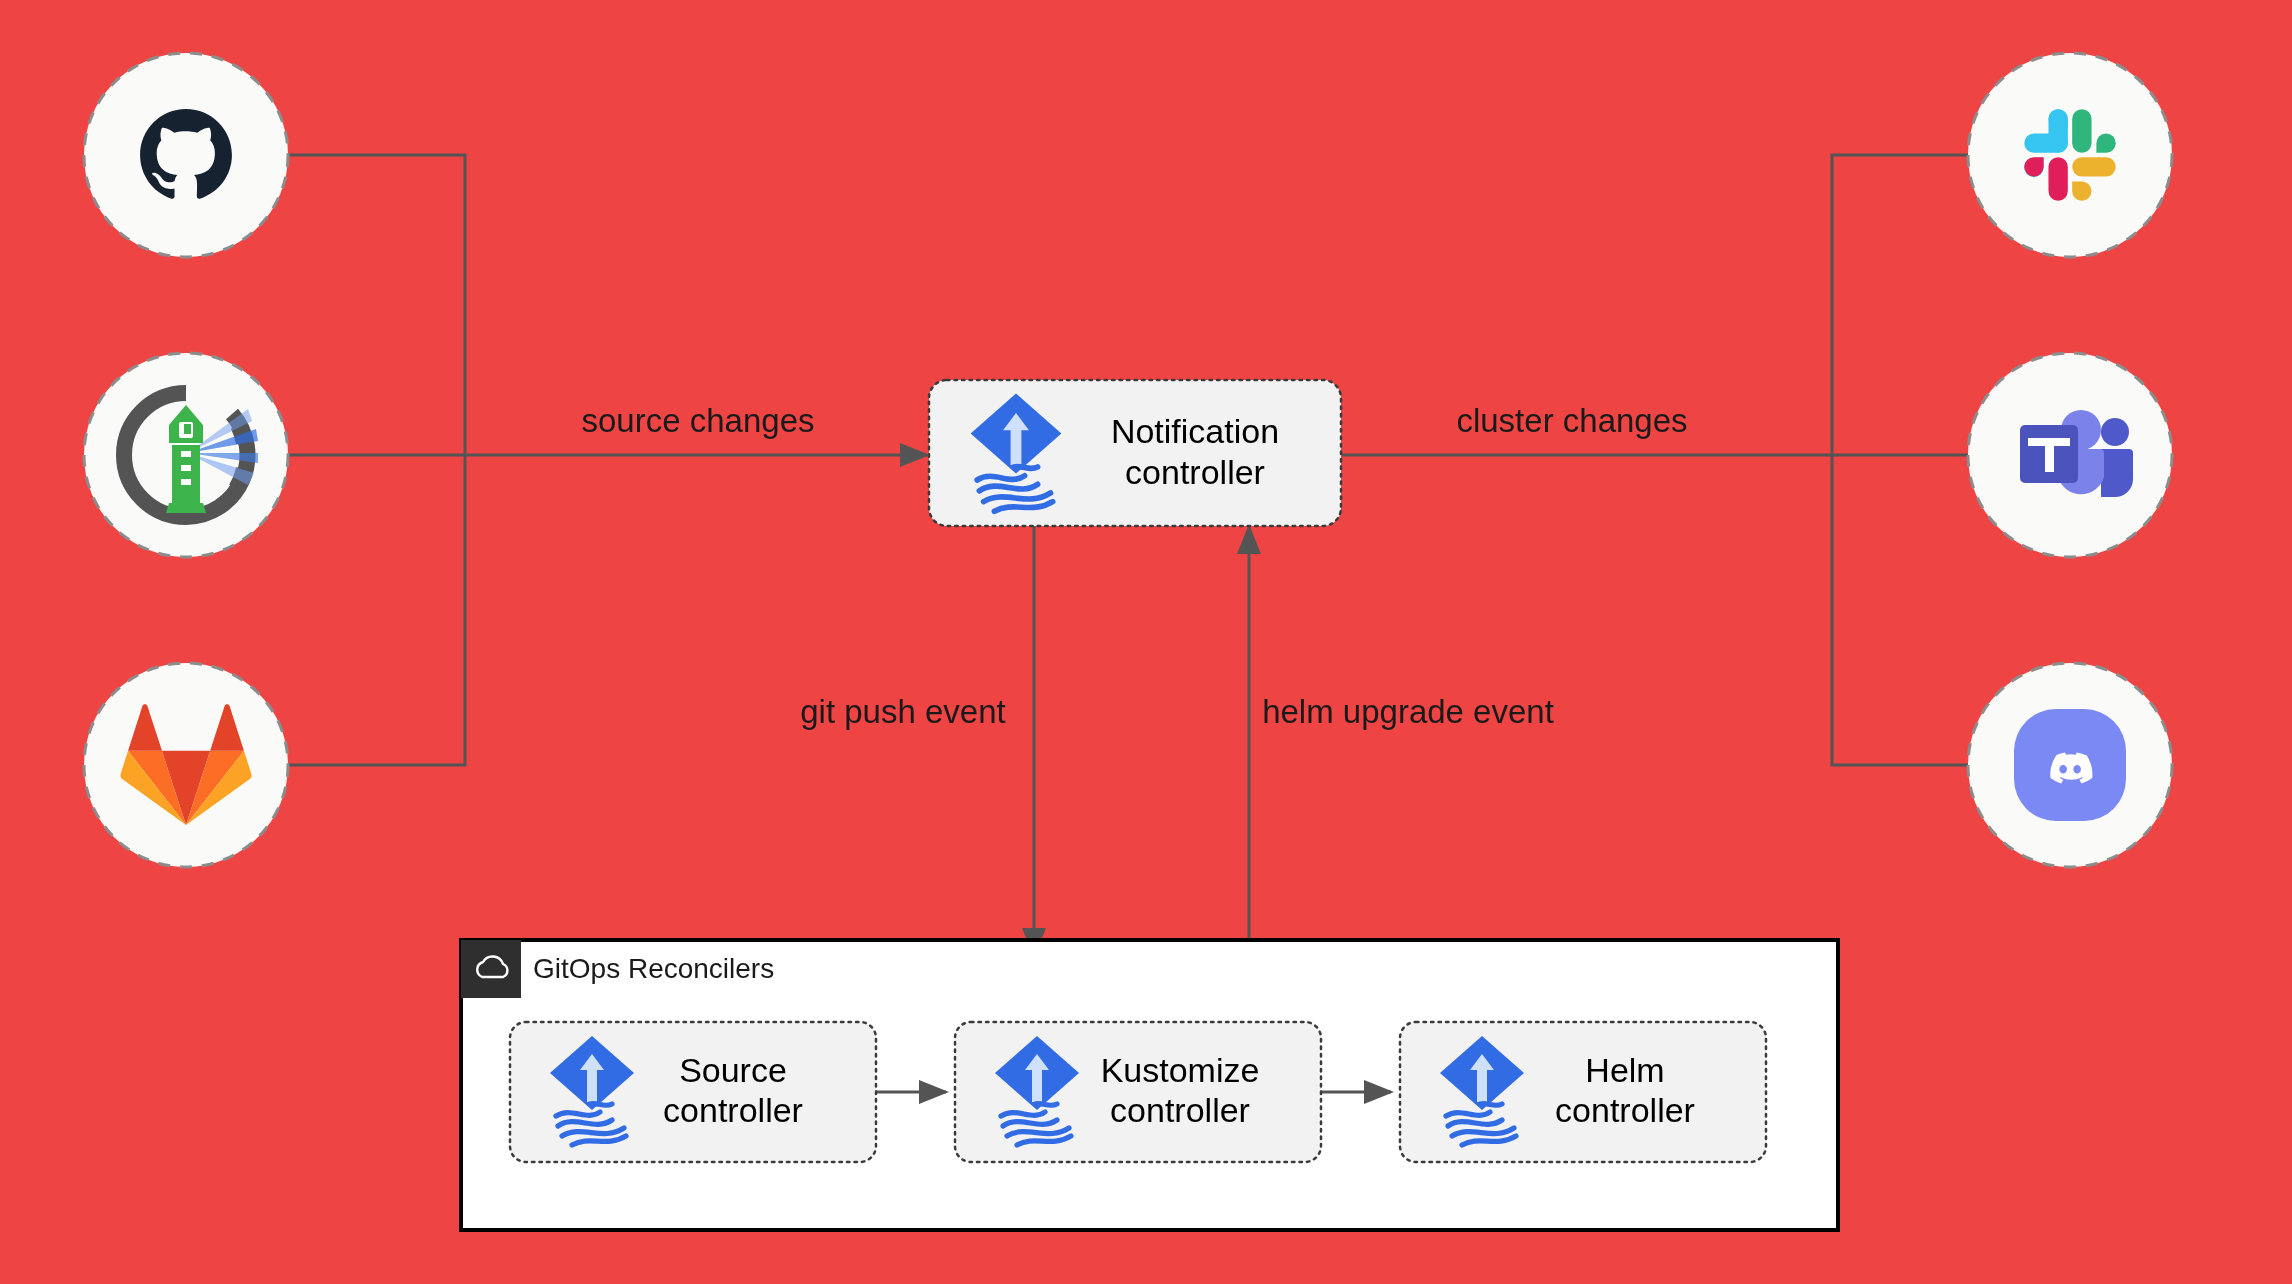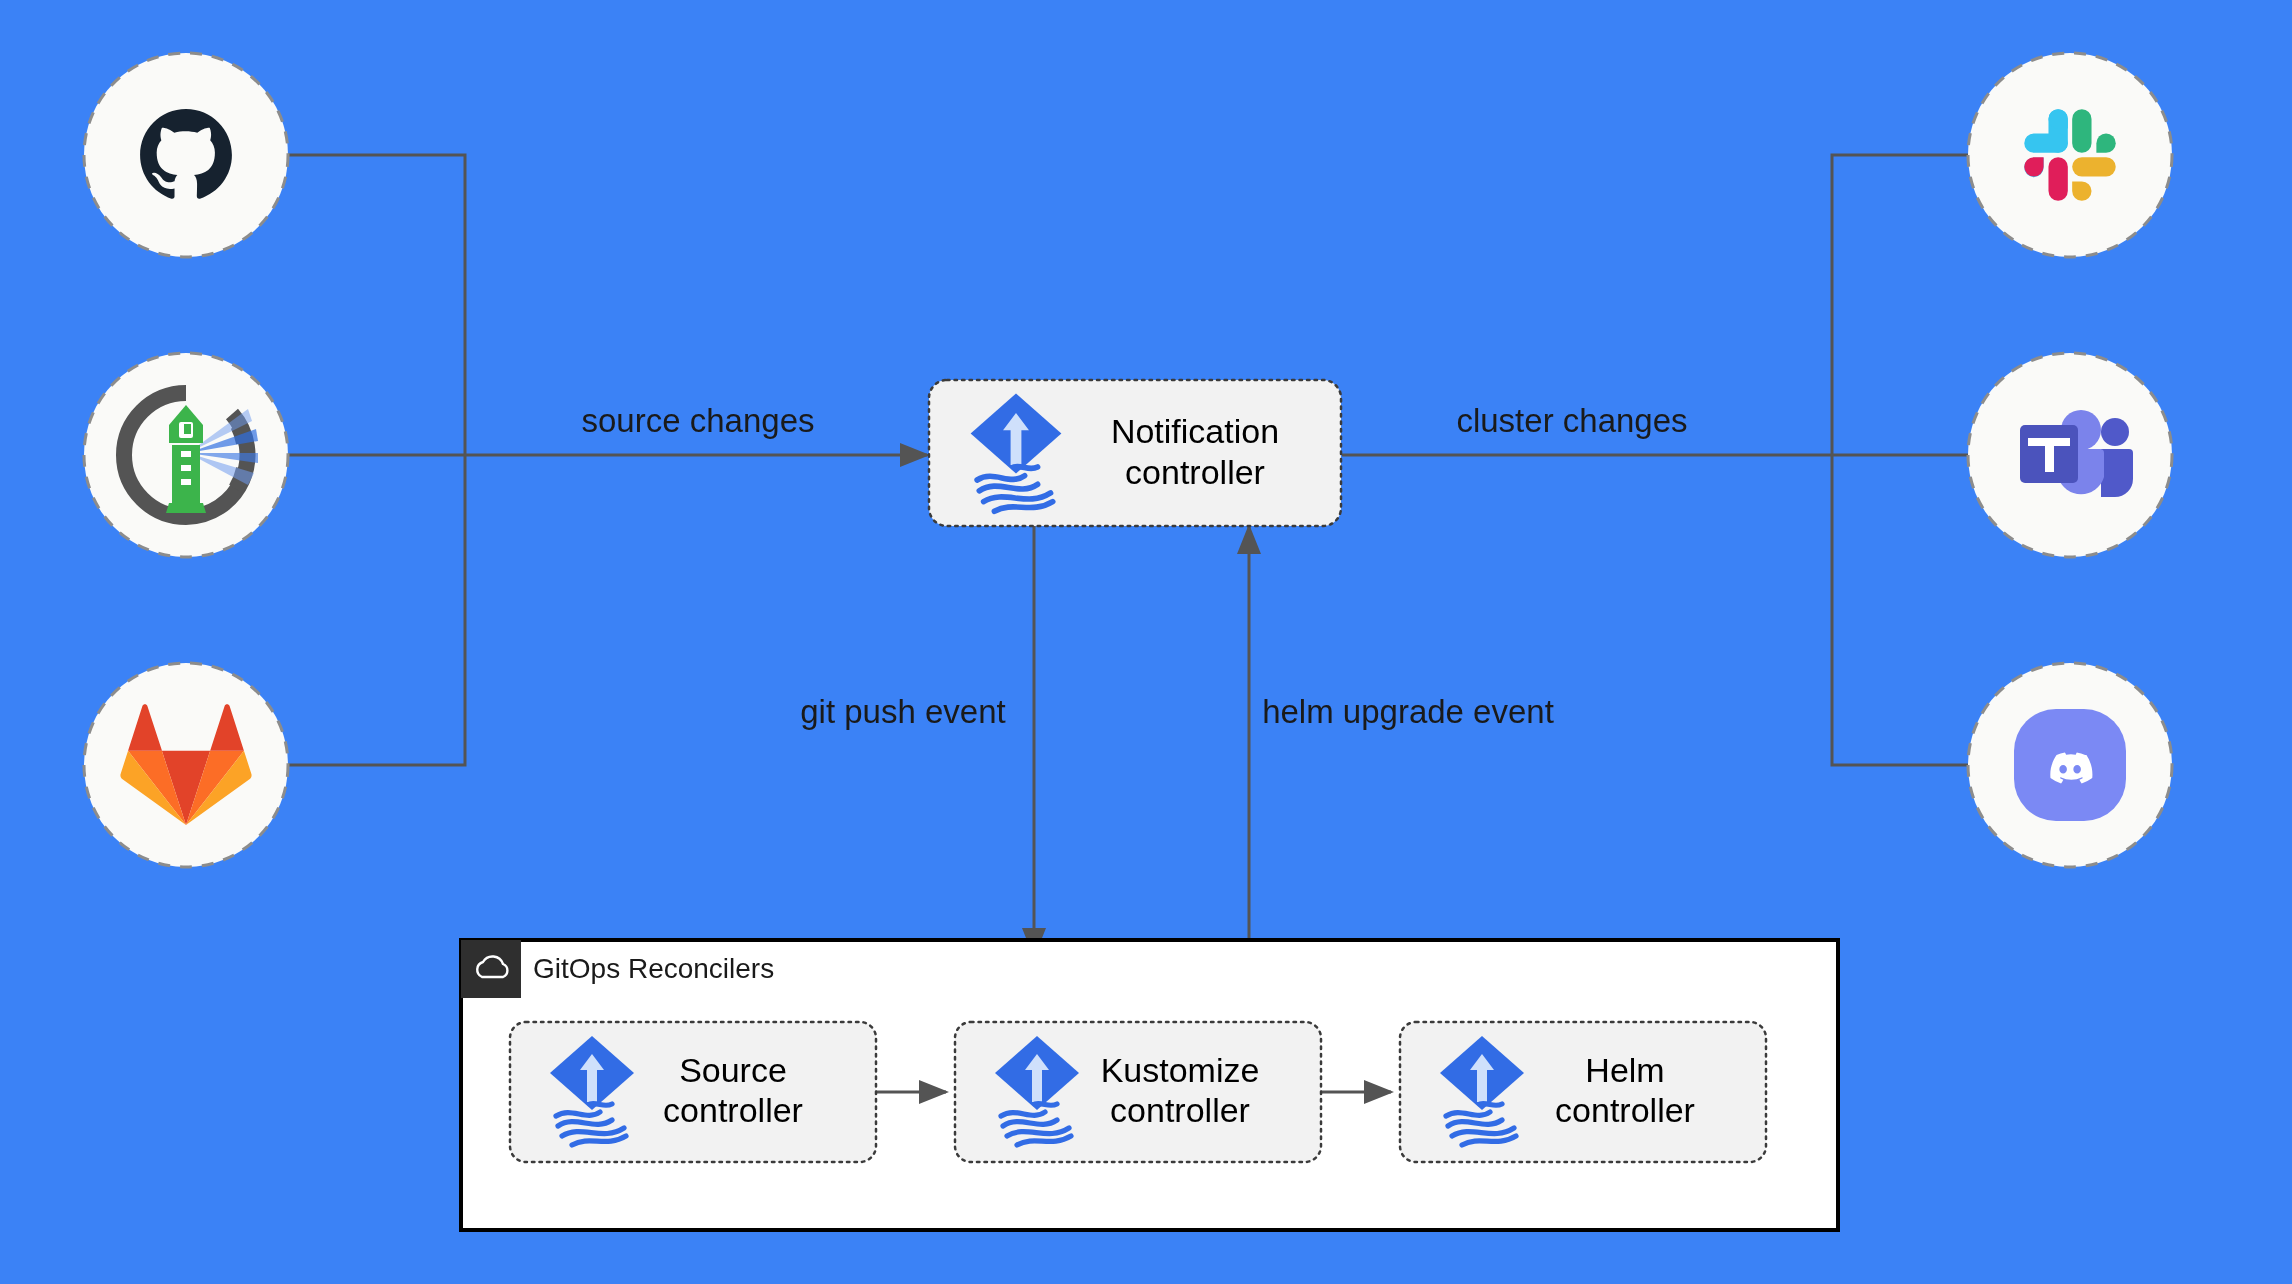--- a/index.html
+++ b/index.html
@@ -10,21 +10,21 @@
   body {
     width: 2292px;
     height: 1284px;
     font-family: "Liberation Sans", sans-serif;
     overflow: hidden;
   }
   #diagram-root {
     position: relative;
     width: 2292px;
     height: 1284px;
-    background: #3b82f6;
+    background: #ef4444;
   }
   svg.layer {
     position: absolute;
     top: 0;
     left: 0;
     width: 2292px;
     height: 1284px;
   }
   .edge-line {
     stroke: #545454;

